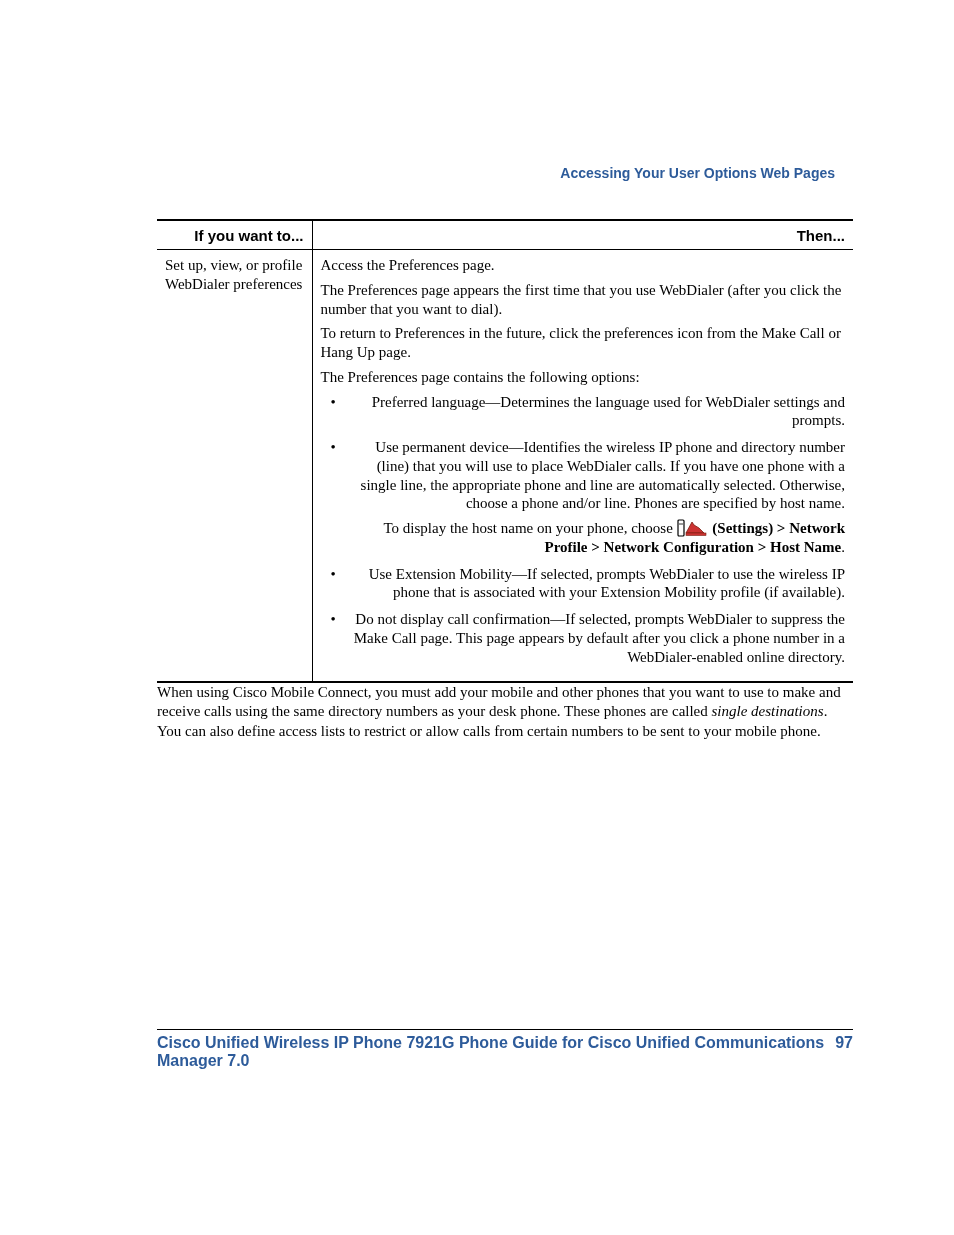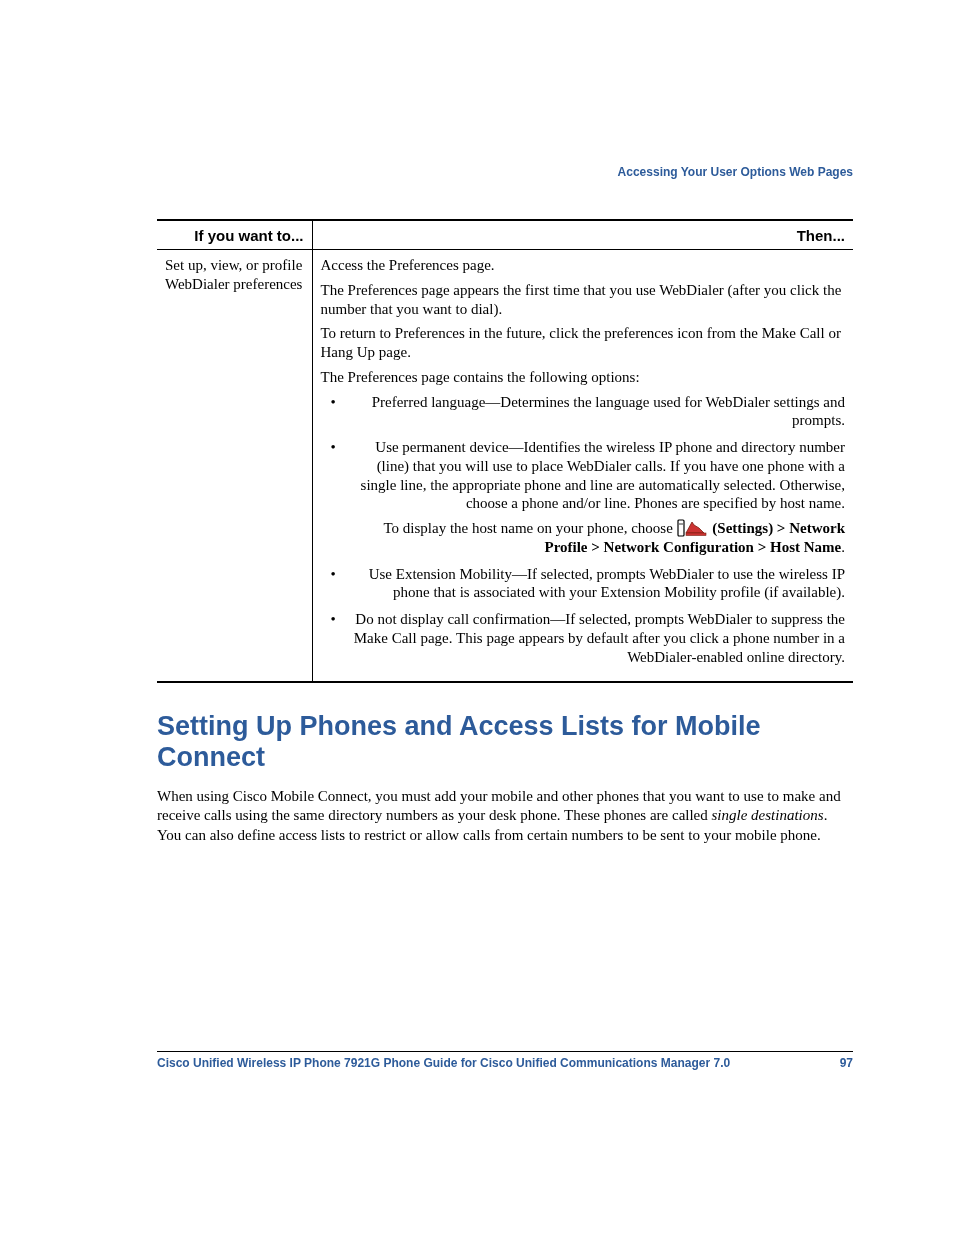--- a/index.html
+++ b/index.html
@@ -14,24 +14,24 @@
   }
   .page {
     position: relative;
     width: 954px;
     height: 1235px;
     padding: 160px 101px 0 157px;
   }
   .running-header {
     position: absolute;
     top: 165px;
-    right: 101px;
+    right: 119px;
     font-family: Arial, Helvetica, sans-serif;
     font-weight: bold;
-    font-size: 12px;
+    font-size: 14px;
     color: #2d5b9a;
   }
   table.main {
     width: 100%;
     border-collapse: collapse;
     margin-top: 59px;
     font-size: 15px;
   }
   table.main th {
     font-family: Arial, Helvetica, sans-serif;
@@ -105,21 +105,21 @@
   em.term { font-style: italic; }
   .footer {
     position: absolute;
     left: 157px;
     right: 101px;
     bottom: 165px;
     border-top: 1px solid #000;
     padding-top: 4px;
     font-family: Arial, Helvetica, sans-serif;
     font-weight: bold;
-    font-size: 12px;
+    font-size: 16px;
     color: #2d5b9a;
     display: flex;
     justify-content: space-between;
   }
   strong { font-weight: bold; }
 </style>
 </head>
 <body>
 
 <div class="page">
@@ -159,21 +159,20 @@
               </span>
             </li>
             <li>Use Extension Mobility—If selected, prompts WebDialer to use the wireless IP phone that is associated with your Extension Mobility profile (if available).</li>
             <li>Do not display call confirmation—If selected, prompts WebDialer to suppress the Make Call page. This page appears by default after you click a phone number in a WebDialer-enabled online directory.</li>
           </ul>
         </td>
       </tr>
     </tbody>
   </table>
 
-  <h2 class="section">Setting Up Phones and Access Lists for Mobile Connect</h2>
 
   <p class="body">
     <span>When using Cisco Mobile Connect, you must add your mobile and other phones that you want to use to make and receive calls using the same directory numbers as your desk phone. These phones are called </span><em class="term">single destinations</em><span>. You can also define access lists to restrict or allow calls from certain numbers to be sent to your mobile phone.</span>
   </p>
 
   <div class="footer">
     <span>Cisco Unified Wireless IP Phone 7921G Phone Guide for Cisco Unified Communications Manager 7.0</span>
     <span>97</span>
   </div>
 

